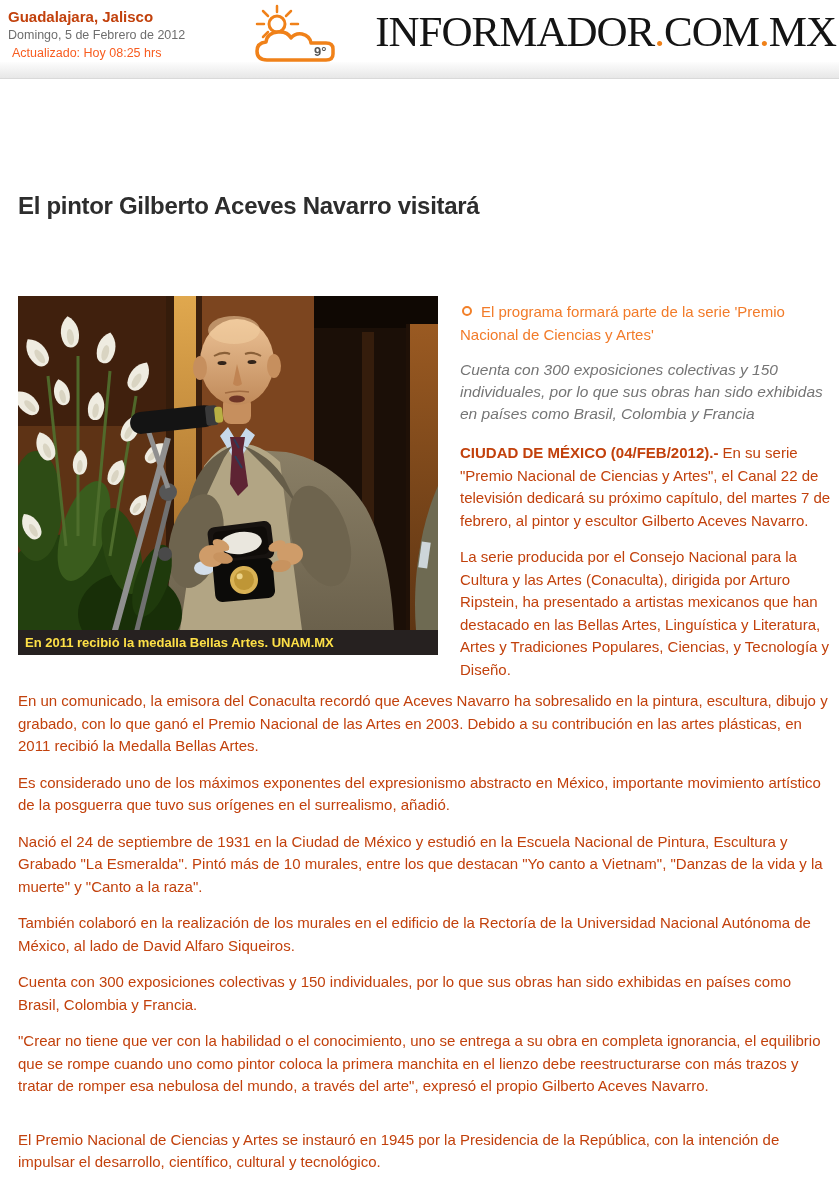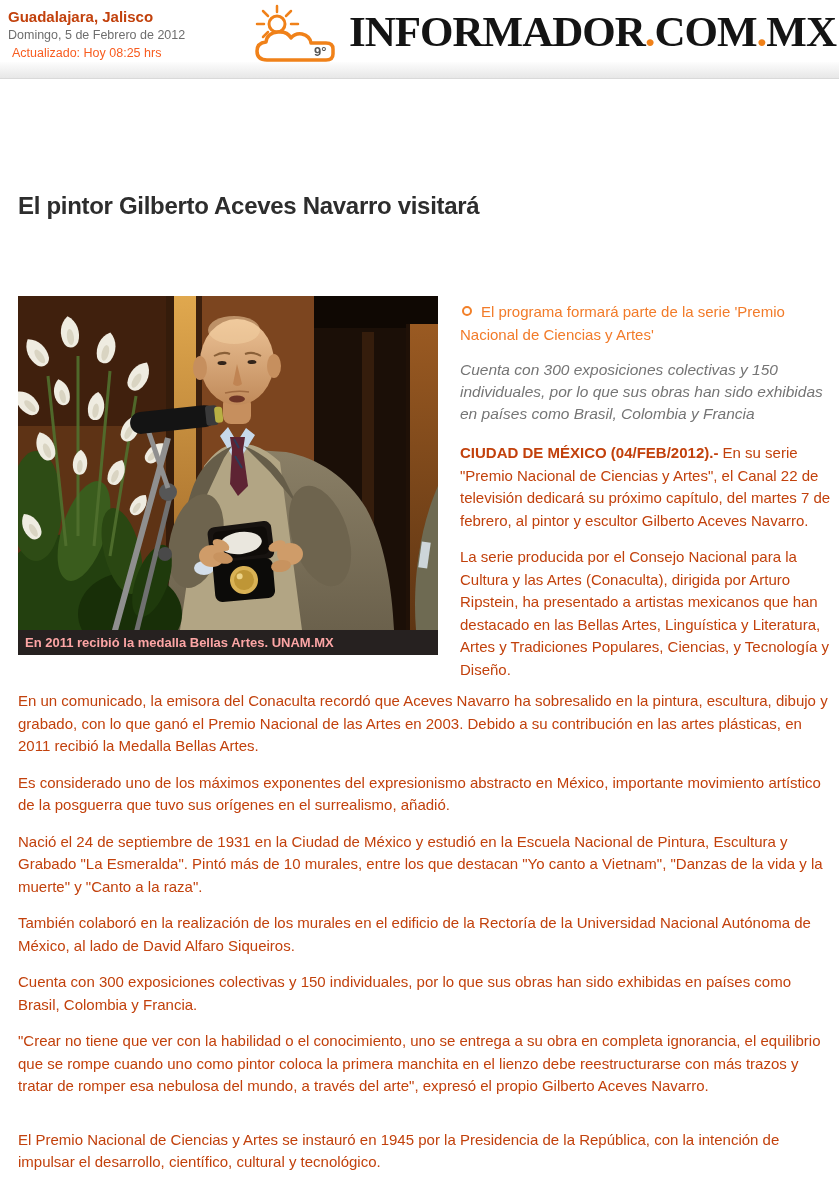--- a/index.html
+++ b/index.html
@@ -9,35 +9,35 @@
   
   .header-left{position:absolute;left:8px;top:8px;}
   .location{font-size:15px;font-weight:bold;color:#c2410c;margin:0 0 3px 0;}
   .date{font-size:12.5px;color:#6e6e6e;margin:0 0 3px 0;}
   .updated{font-size:12.5px;color:#f85c1f;margin:4px;}
 
   .weather{position:absolute;left:247px;top:2px;width:95px;height:64px;cursor:pointer;}
   .weather svg{display:block;}
 
   .logo{position:absolute;right:3px;top:10px;font-family:"Liberation Serif",serif;
-        font-weight:bold;font-size:43px;line-height:1;letter-spacing:-1px;color:#141414;
+        font-weight:normal;font-size:43px;line-height:1;letter-spacing:-1px;color:#141414;
         white-space:nowrap;cursor:pointer;}
   .logo .dot{color:#f08119;}
 
   .topbar{position:absolute;left:0;top:62px;width:839px;height:16px;
           background:linear-gradient(#fdfdfd,#e7e7e7);border-bottom:1px solid #d9d9d9;}
 
   
   .title{position:absolute;left:18px;top:190px;font-size:24px;font-weight:bold;
          color:#2d2d2d;line-height:31px;letter-spacing:-0.3px;margin:0;}
 
   
   .photo-wrap{position:absolute;left:18px;top:296px;width:420px;}
   .photo-svg{display:block;width:420px;height:334px;}
-  .photo-caption{height:25px;background:#262120;color:#fca5a5;font-size:13px;font-weight:bold;
+  .photo-caption{height:25px;background:#262120;color:#fde047;font-size:13px;font-weight:bold;
                  line-height:25px;padding-left:7px;box-sizing:border-box;}
 
   
   .right-col{position:absolute;left:460px;top:300px;width:377px;}
   .kicker{color:#f27b29;font-size:15px;line-height:23px;margin:0 0 13px 0;}
   .bullet{display:inline-block;width:6px;height:6px;border:2px solid #f28029;border-radius:50%;
           margin:0 9px 0 2px;position:relative;top:-1px;}
   .lede{color:#757575;font-style:italic;font-size:15.5px;line-height:22px;margin:0 0 17px 0;}
 
   .body-text{font-size:15px;line-height:22.5px;color:#c2410c;margin:0 0 14px 0;}

